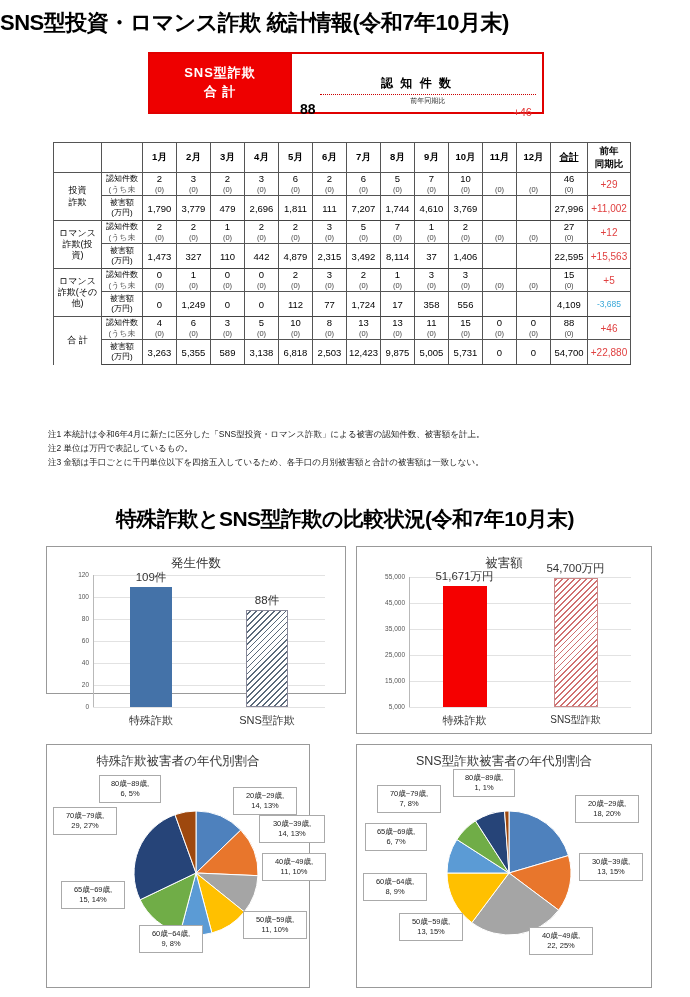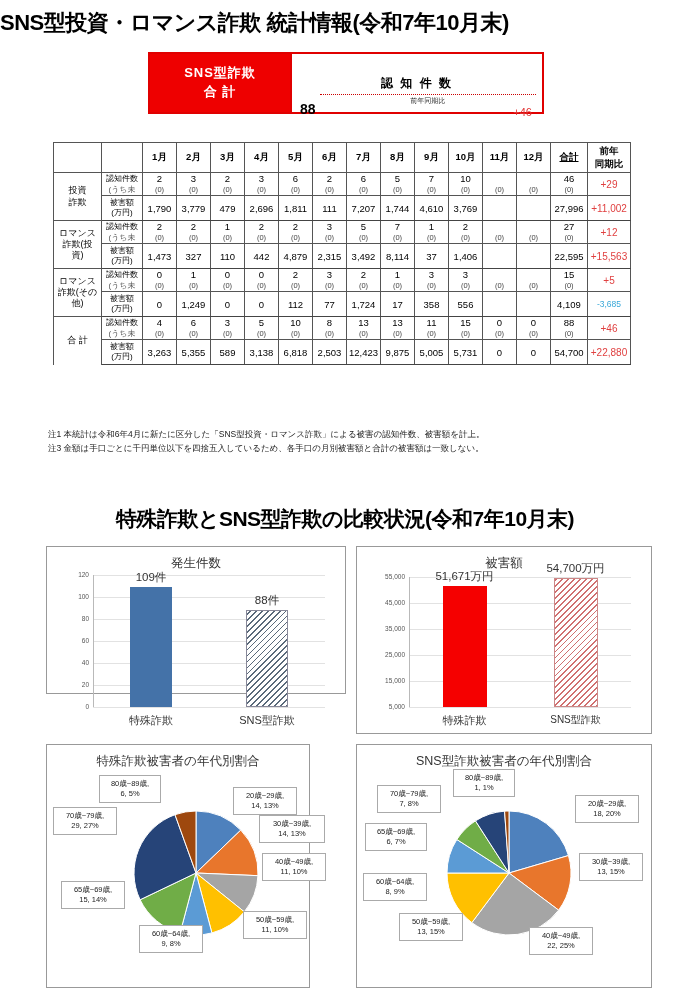--- a/index.html
+++ b/index.html
@@ -429,20 +429,21 @@
           <td class="cell-num" rowspan="2">0</td>
           <td class="cell-num" rowspan="2">54,700</td>
           <td rowspan="2" class="yoy-plus">+22,880</td>
         </tr>
         <tr class="grp-end"></tr>
       </tbody>
   </table>
 
   <div class="notes">
     <div>注1 本統計は令和6年4月に新たに区分した「SNS型投資・ロマンス詐欺」による被害の認知件数、被害額を計上。</div>
+    <div>注2 単位は万円で表記しているもの。</div>
     <div>注3 金額は手口ごとに千円単位以下を四捨五入しているため、各手口の月別被害額と合計の被害額は一致しない。</div>
   </div>
 
   <div class="title2">特殊詐欺とSNS型詐欺の比較状況(令和7年10月末)</div>
 
   <div class="panel" id="panel-bar-left">
     <div class="chart-title bar-title">発生件数</div>
     <div id="bar-left-body">
         <div class="gridline" style="left: 46px; top: 160px; width: 232px;"></div>
         <div class="axis-label" style="left: 12px; top: 156px; width: 30px;">0</div>

